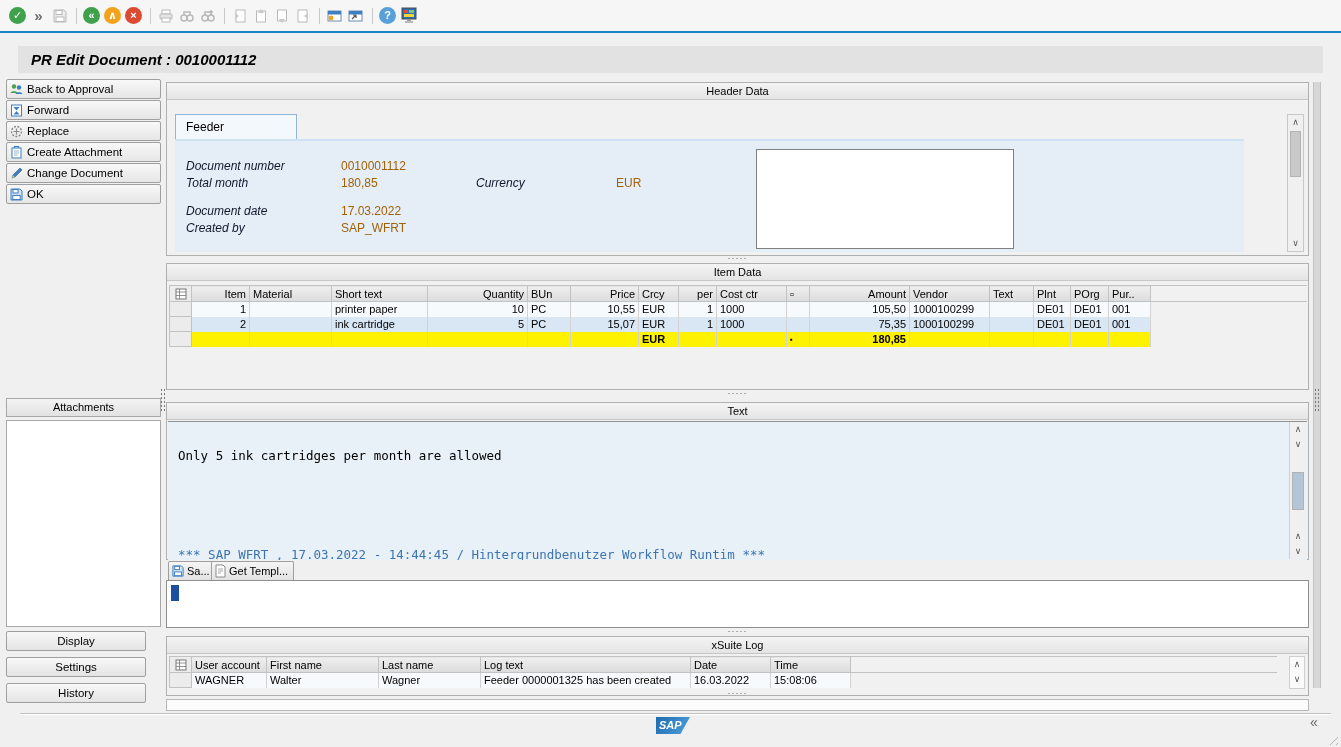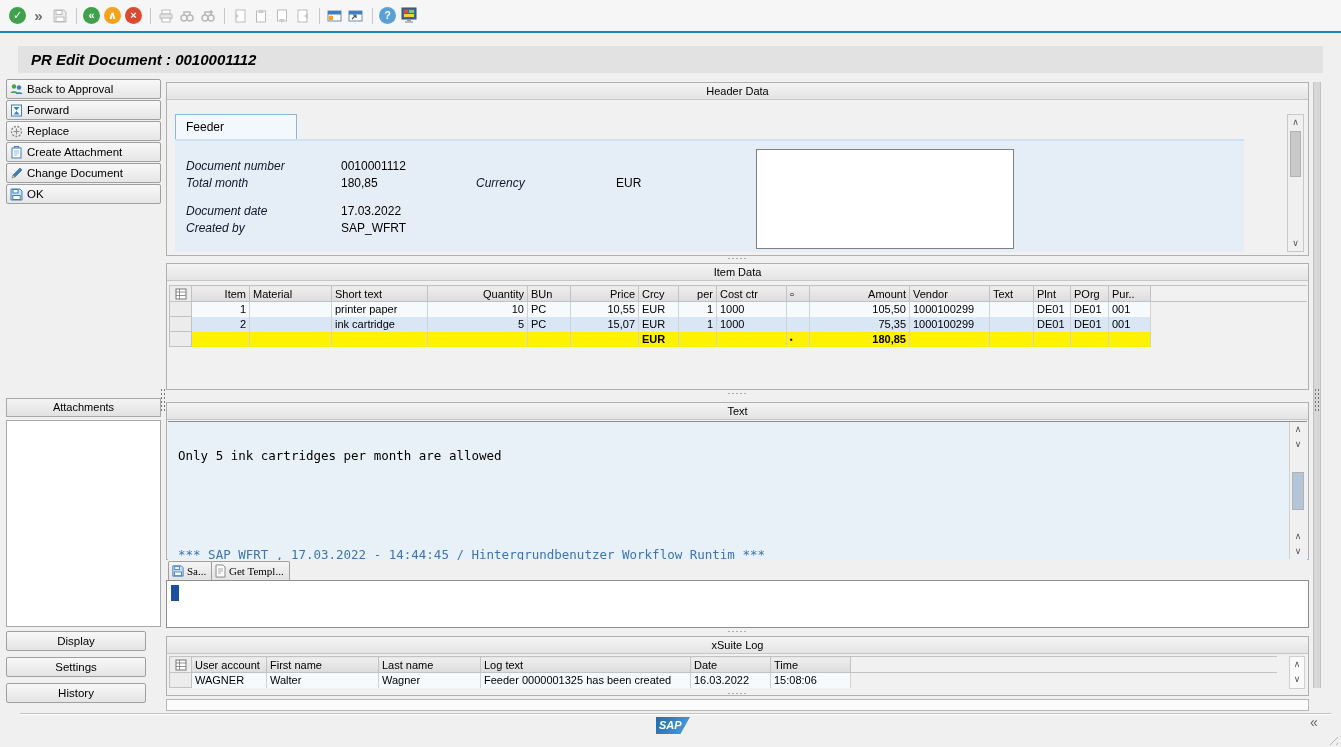--- a/index.html
+++ b/index.html
@@ -35,21 +35,21 @@
   .sec-title { height:17px; background:linear-gradient(#f4f4f4,#e4e4e4); border-bottom:1px solid #c6c6c6; text-align:center; line-height:16px; font-size:11px; }
   .split { position:absolute; left:166px; width:1143px; height:7px; text-align:center; color:#555; font-size:9px; line-height:5px; letter-spacing:1px; }
 
   
   .hd-tabs { position:absolute; left:8px; top:31px; display:flex;flex-direction:column; }
   .tab { height:25px; padding:0 10px; line-height:24px; font-size:12px; border:1px solid #8fb5d9; }
   .tab.active { width:122px; background:#f3f8fd; border-bottom:none; }
   .tab.inactive { width:116px; background:#cfe2f3; }
   .hd-content { position:absolute; left:8px; top:56px; width:1069px; height:113px; background:#e5eef7; border-top:2px solid #cfe2f3; }
   .fld-label { position:absolute; font-style:italic; color:#0f172a; font-size:12px; }
-  .fld-value { position:absolute; color:#000000; font-size:12px; }
+  .fld-value { position:absolute; color:#a16207; font-size:12px; }
   .memo-box { position:absolute; left:589px; top:66px; width:258px; height:100px; background:#fff; border:1px solid #808080; }
   .sb { position:absolute; width:17px; background:#f0f0f0; border:1px solid #c8c8c8; }
   .sb .arr { height:15px; text-align:center; color:#555; font-size:9px; line-height:15px; cursor:default; }
   .sb .thumb { margin:1px 2px; background:#c9c9c9; border:1px solid #b2b2b2; }
   .sb .thumb.bluish { background:#b3c5d6; }
   .sb .track { flex:1; }
   .sb.flexcol { display:flex; flex-direction:column; }
 
   
   table.grid { border-collapse:collapse; table-layout:fixed; margin:4px 2px 0 2px; width:1138px; }
@@ -61,21 +61,21 @@
   tr.row-b td { background:#d9e6f4; }
   tr.row-sum td { background:#fff200; font-size:11px; }
   tr.row-sum td.b { font-weight:bold; }
   td.fill { background:transparent !important; border-right:none !important; }
 
   
   .text-content { position:absolute; left:1px; top:18px; right:1px; height:139px; background:#e9f1f8; border-top:1px solid #8f8f8f; overflow:hidden; }
   .mono { font-family:"DejaVu Sans Mono","Liberation Mono",monospace; font-size:12.5px; line-height:16.5px; white-space:pre; padding-left:10px; margin-top:-7px; }
   .mono .ln { height:16.5px; }
   .mono .blue { color:#3d74b0; }
-  .tx-btn { position:absolute; height:19px; background:linear-gradient(#f5f5f5,#e2e2e2); border:1px solid #9f9f9f; border-bottom:none; border-radius:2px 2px 0 0; display:flex; align-items:center; gap:2px; padding:0 5px 0 2px; font-size:11px; top:561px;font-family:Liberation Serif, serif; }
+  .tx-btn { position:absolute; height:19px; background:linear-gradient(#f5f5f5,#e2e2e2); border:1px solid #9f9f9f; border-bottom:none; border-radius:2px 2px 0 0; display:flex; align-items:center; gap:2px; padding:0 5px 0 2px; font-size:11px; top:561px; }
   .input-area { position:absolute; left:166px; top:580px; width:1143px; height:48px; background:#fff; border:1px solid #8f8f8f; }
   .caret { position:absolute; left:4px; top:4px; width:8px; height:16px; background:#1d4fa0; }
 
   
   .xs-scroll { position:absolute; right:3px; top:19px; width:16px; height:33px; background:#fafafa; border:1px solid #cfcfcf; text-align:center; color:#555; font-size:9px; line-height:15px; }
 
   .white-strip { position:absolute; left:166px; top:699px; width:1143px; height:12px; background:#fcfcfc; border:1px solid #b8b8b8; }
   .bottom-divider { position:absolute; left:20px; top:713px; width:1311px; height:2px; border-top:1px solid #c2c2c2; border-bottom:1px solid #fff; }
 
   

